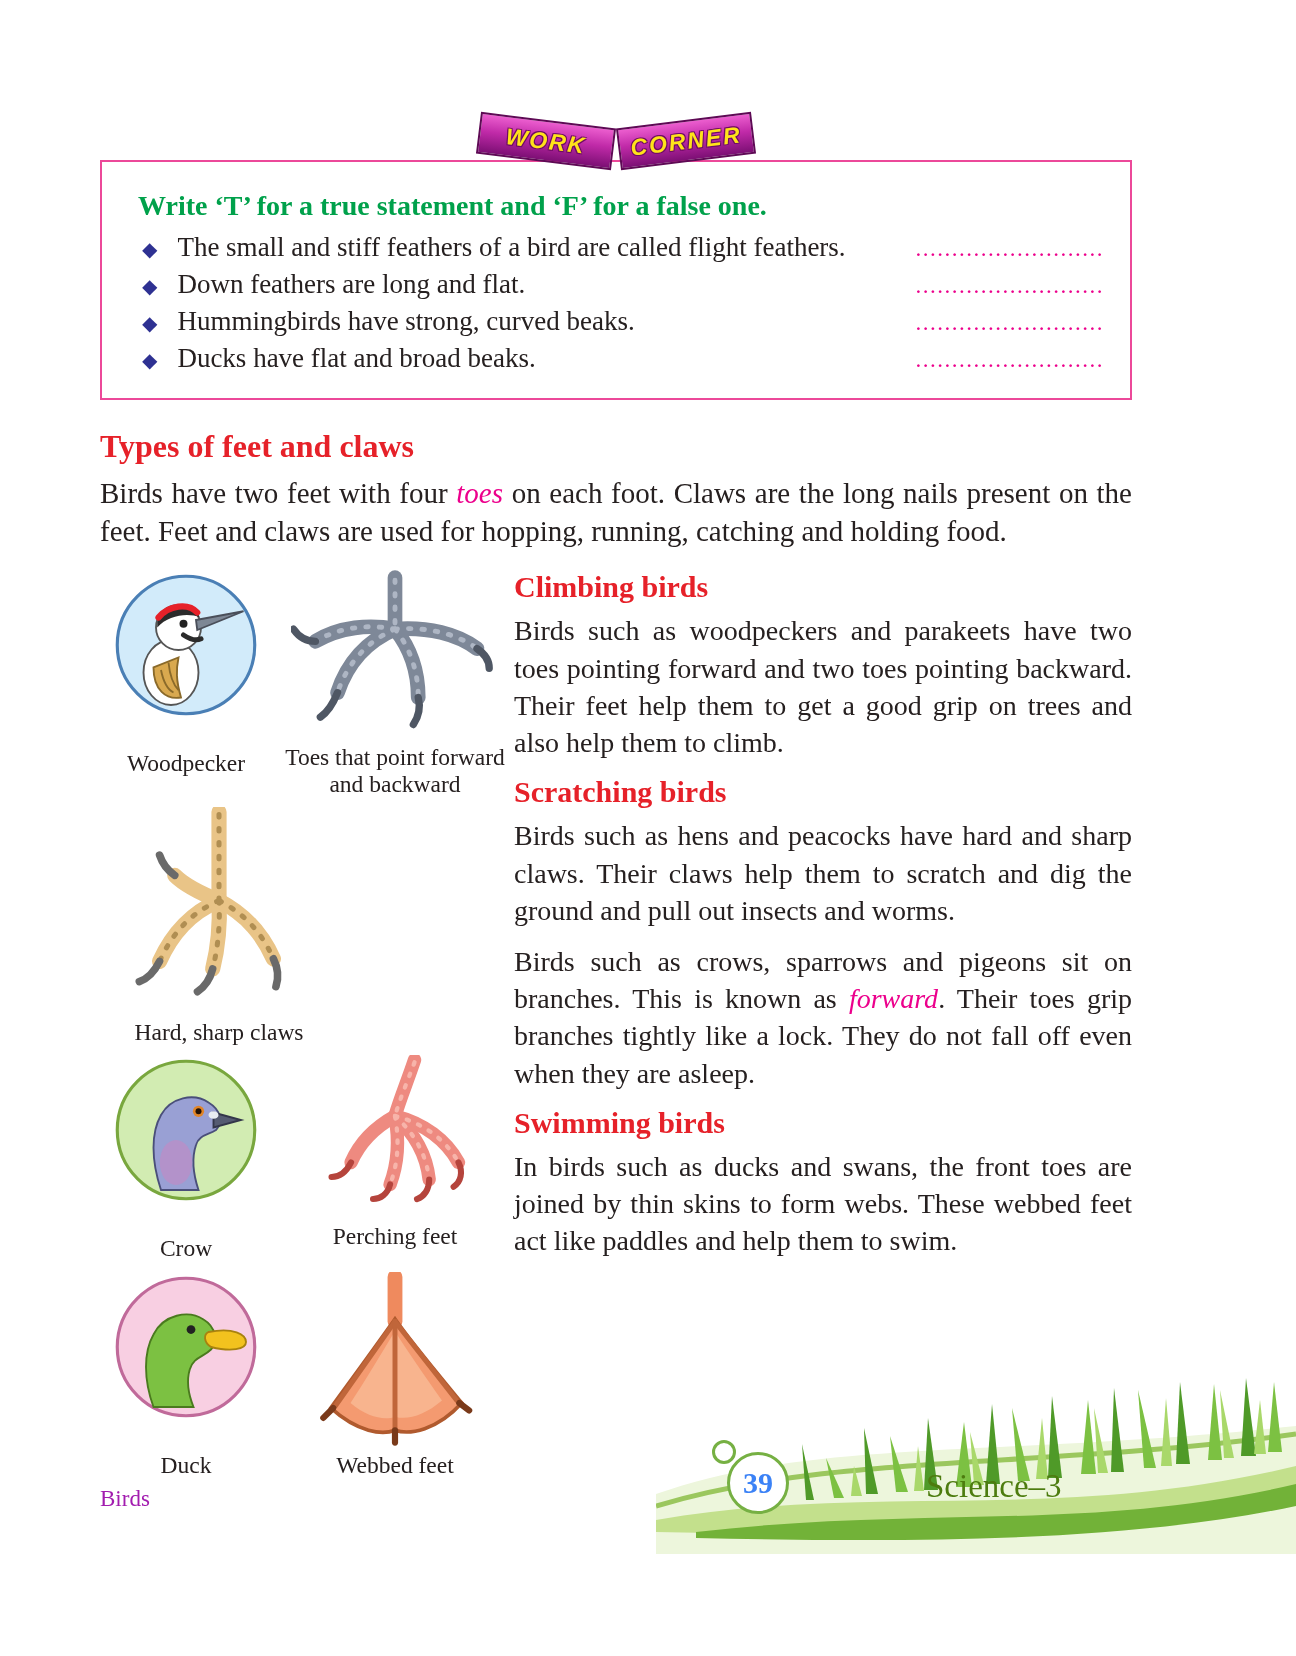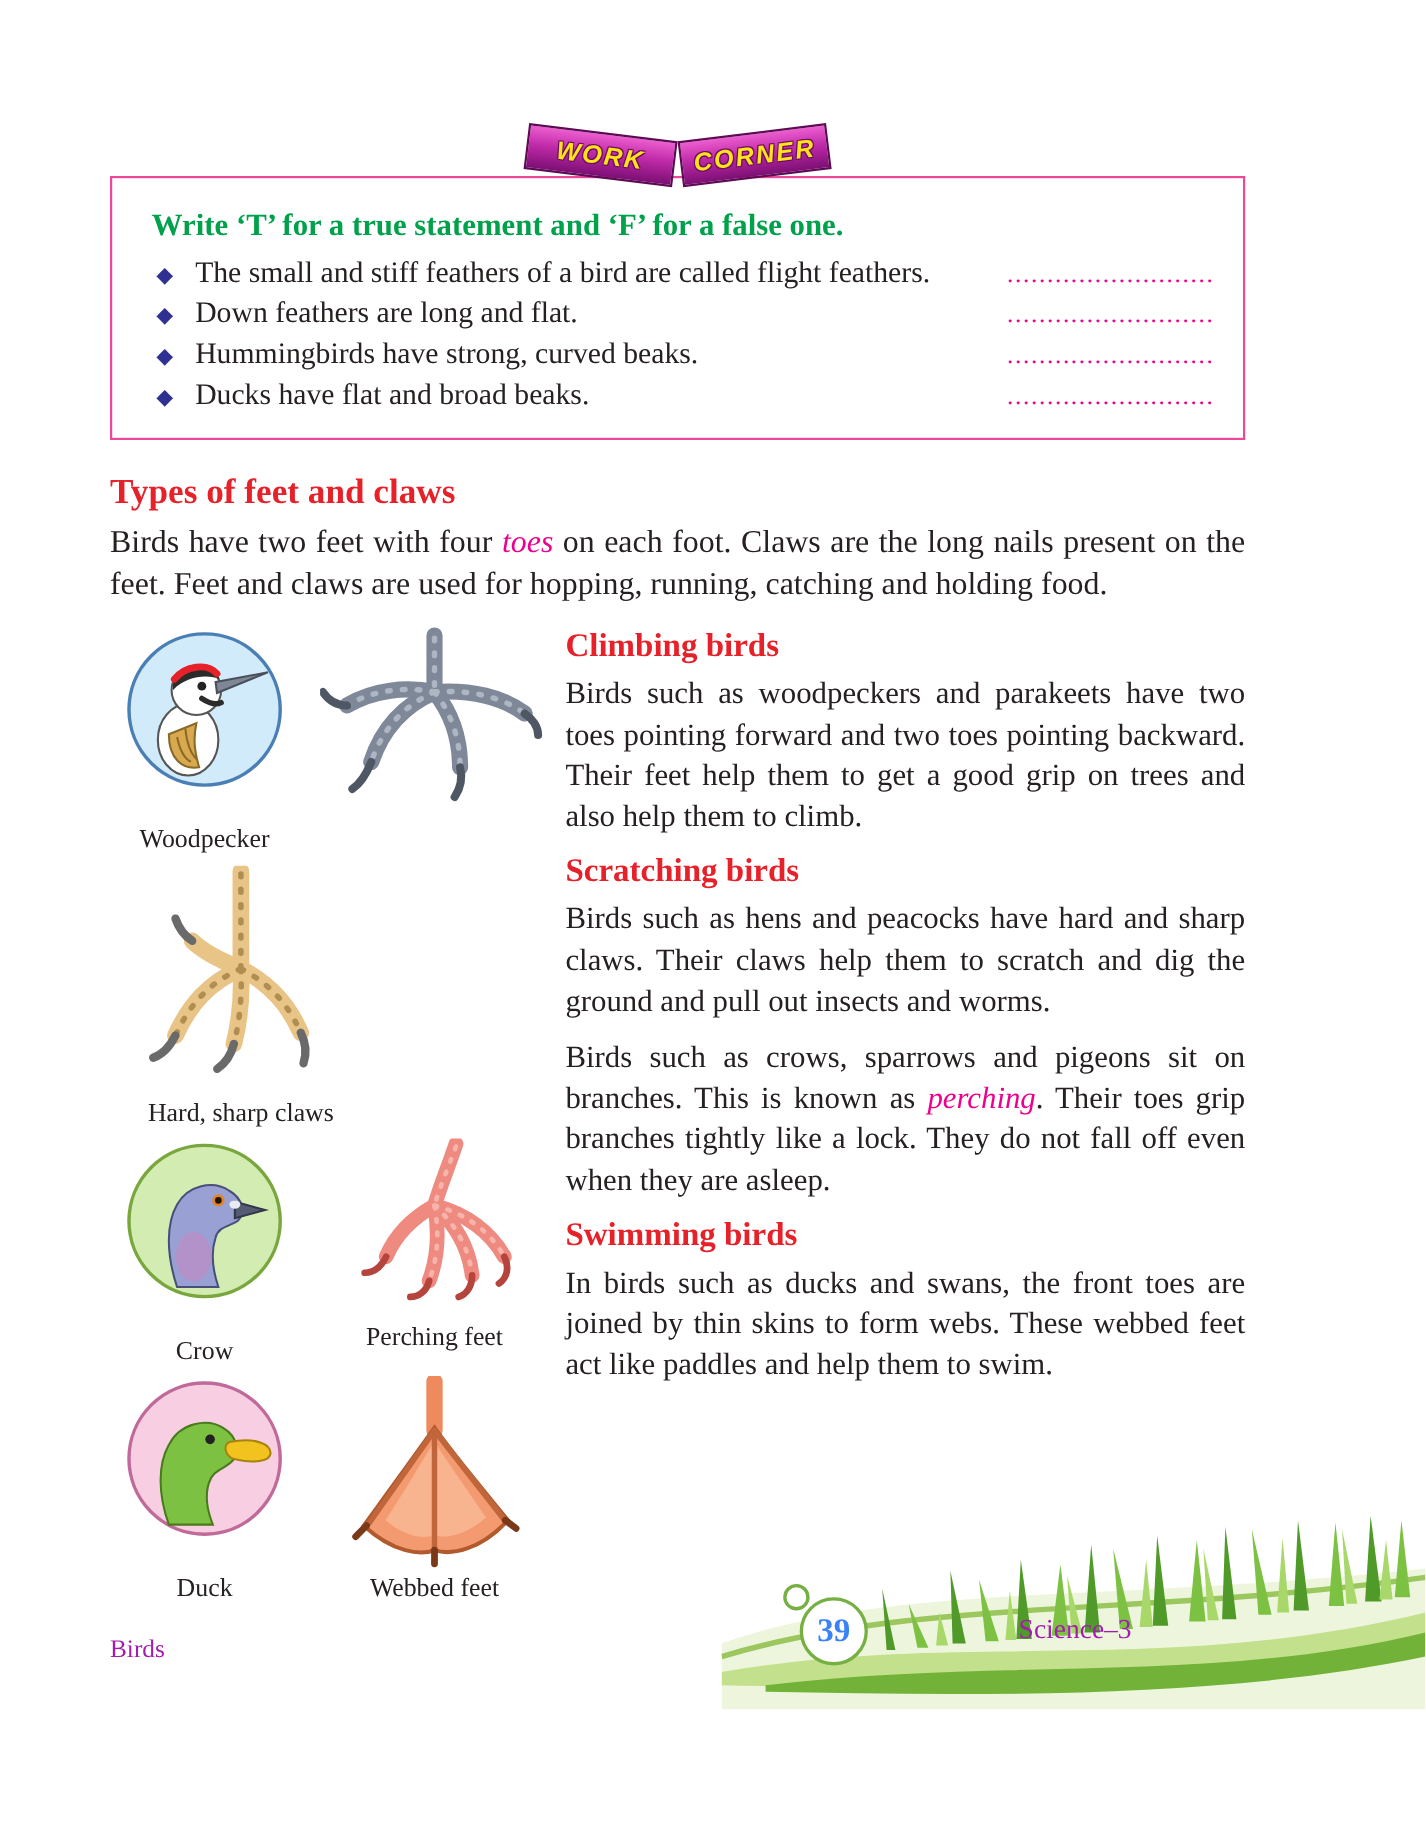--- a/index.html
+++ b/index.html
@@ -52,21 +52,21 @@
   
   .grass { position:absolute; right:0; top:1374px; width:640px; height:180px; z-index:1; }
   .page-circle {
     position:absolute; left:727px; top:1452px; width:62px; height:62px; border-radius:50%;
     background:#fff; border:3px solid #76b043; box-sizing:border-box; z-index:2;
     display:flex; align-items:center; justify-content:center;
     font-size:30px; font-weight:bold; color:#3b82f6;
   }
   .small-ring { position:absolute; left:712px; top:1440px; width:24px; height:24px; border-radius:50%;
     background:#fff; border:3px solid #76b043; box-sizing:border-box; z-index:2; }
-  .book-label { position:absolute; left:926px; top:1468px; font-size:25px; color:#a21caf; z-index:2; }
+  .book-label { position:absolute; left:926px; top:1468px; font-size:33px; color:#4d7c0f; z-index:2; }
   .chapter-label { position:absolute; left:100px; top:1486px; font-size:23px; color:#a21caf; z-index:2; }
 </style>
 </head>
 <body>
 
 <div class="page">
   <div class="content">
 
     <div class="banner">
       <div class="banner-half banner-left">
@@ -141,20 +141,21 @@
                 <path d="M85,48 C64,44 40,46 20,58"></path>
                 <path d="M85,48 C112,46 136,52 152,64"></path>
               </g>
               <g stroke="#4f5764" stroke-width="6" stroke-linecap="round" fill="none">
                 <path d="M38,100 C34,110 30,116 24,120"></path>
                 <path d="M104,104 C106,112 104,120 100,126"></path>
                 <path d="M20,58 C12,58 6,54 2,48"></path>
                 <path d="M152,64 C158,68 162,74 162,80"></path>
               </g>
             </svg>
+            <figcaption>Toes that point forward and backward</figcaption>
           </figure>
         </div>
 
         <div class="fig-row">
           <figure class="fig-foot">
             <svg width="190" height="210" viewBox="0 0 150 166">
               <g stroke="#e9c487" stroke-width="12" stroke-linecap="round" fill="none">
                 <path d="M75,4 L75,74"></path>
                 <path d="M75,74 C52,84 38,100 28,122"></path>
                 <path d="M75,74 C76,94 74,112 70,128"></path>
@@ -251,21 +252,21 @@
       <div class="sections">
         <section>
           <h3>Climbing birds</h3>
           <p><span>Birds such as woodpeckers and parakeets have two toes pointing forward and two toes pointing backward. Their feet help them to get a good grip on trees and also help them to climb.</span><span class="em"></span><span></span></p>
         </section>
         <section>
           <h3>Scratching birds</h3>
           <p><span>Birds such as hens and peacocks have hard and sharp claws. Their claws help them to scratch and dig the ground and pull out insects and worms.</span><span class="em"></span><span></span></p>
         </section>
         <section>
-          <p><span>Birds such as crows, sparrows and pigeons sit on branches. This is known as </span><span class="em">perching</span><span>. Their toes grip branches tightly like a lock. They do not fall off even when they are asleep.</span></p>
+          <p><span>Birds such as crows, sparrows and pigeons sit on branches. This is known as </span><span class="em">forward</span><span>. Their toes grip branches tightly like a lock. They do not fall off even when they are asleep.</span></p>
         </section>
         <section>
           <h3>Swimming birds</h3>
           <p><span>In birds such as ducks and swans, the front toes are joined by thin skins to form webs. These webbed feet act like paddles and help them to swim.</span><span class="em"></span><span></span></p>
         </section>
       </div>
     </div>
   </div>
 
   <svg class="grass" viewBox="0 0 640 180">

